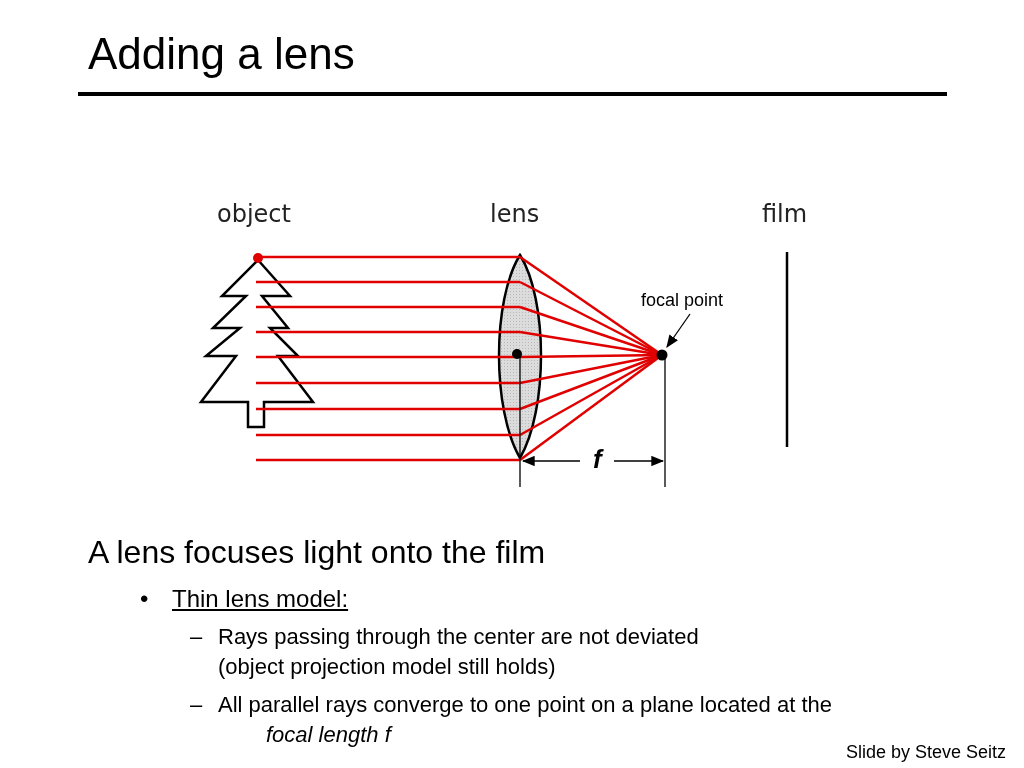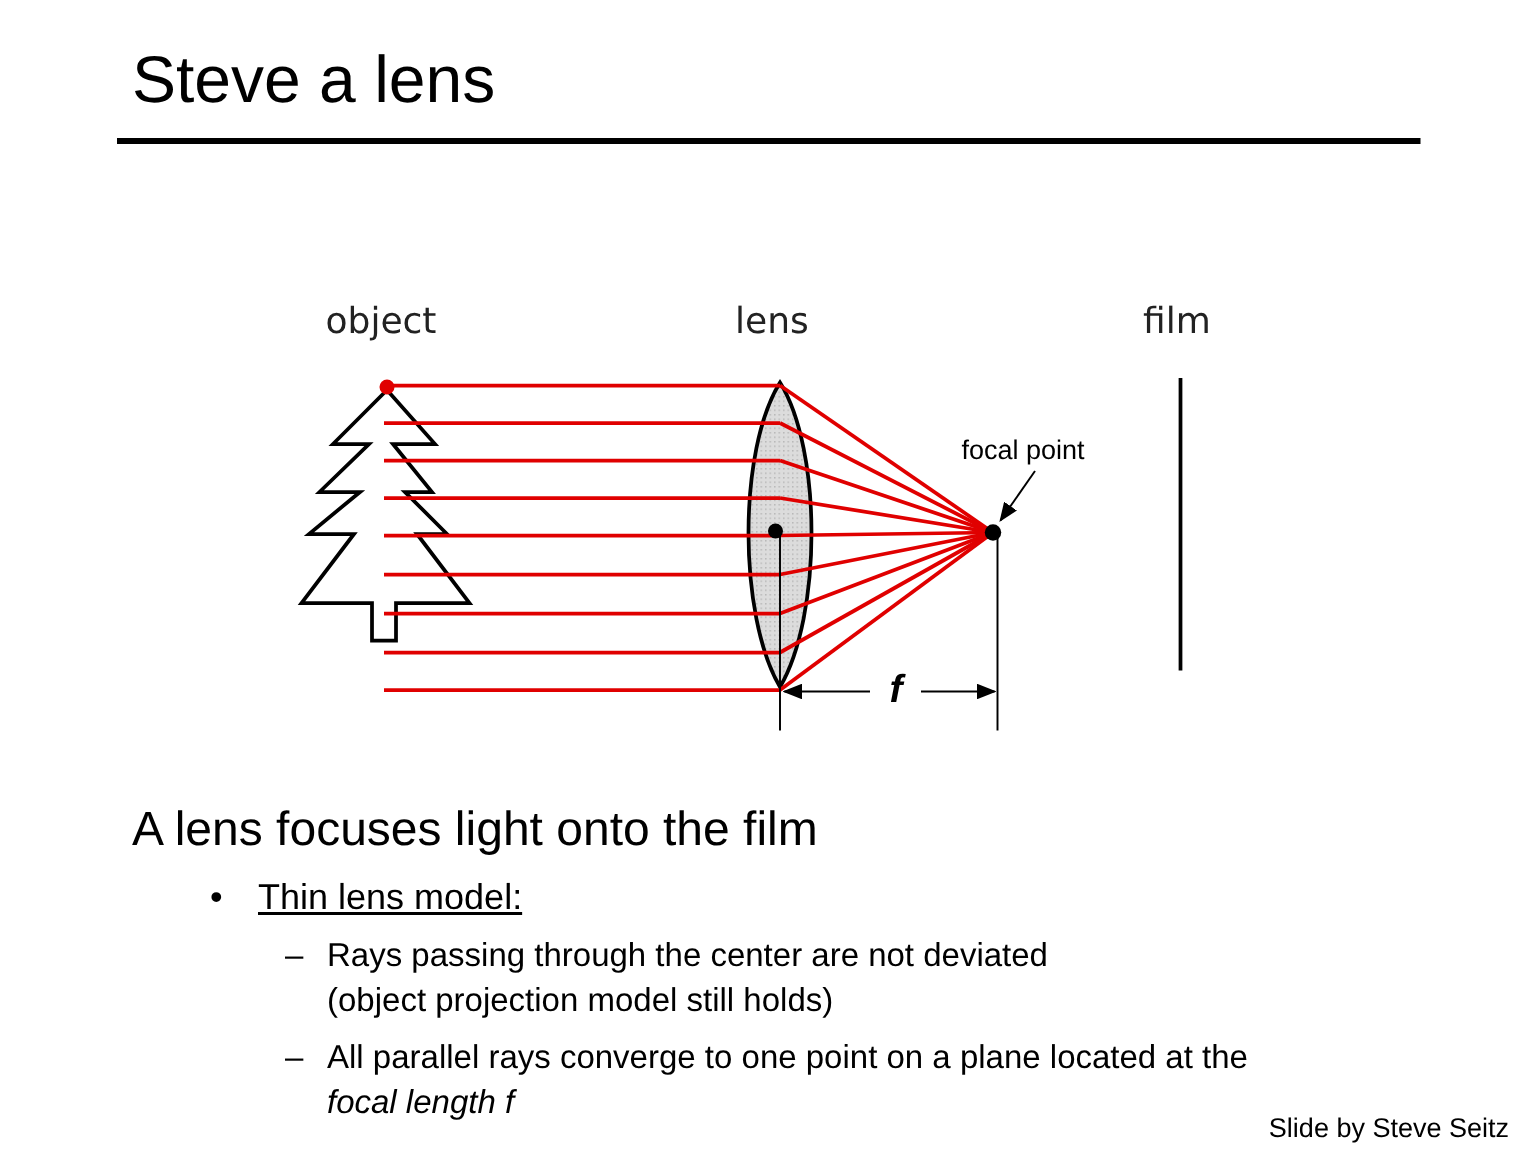--- a/index.html
+++ b/index.html
@@ -9,27 +9,27 @@
     svg.diagram { position:absolute; left:0; top:0; }
     .lbl { font-family:"DejaVu Sans", sans-serif; fill:#222; }
     .body-text { position:absolute; font-size:24px; line-height:30px; }
     .l1 { left:88px; top:534px; font-size:32px; line-height:36px;text-align:right; }
     .l2 { left:140px; top:584px; font-size:24px; }
     .l2 .bullet { position:absolute; left:0; }
     .l2 .txt { position:absolute; left:32px; white-space:nowrap;text-decoration:underline; }
     .l3 { left:190px; font-size:22px; line-height:30px; }
     .l3 .dash { position:absolute; left:0; }
     .l3 .txt { position:absolute; left:28px; white-space:nowrap; }
-    .italic { font-style:italic; }
+    .italic { font-style:italic;margin-left:48px; }
     .credit { position:absolute; right:18px; top:742px; font-size:18px; }
   </style>
 </head>
 <body>
 
-<div class="title">Steve a lens</div>
+<div class="title">Adding a lens</div>
 <div class="rule"></div>
 
 <svg class="diagram" width="1024" height="768" viewBox="0 0 1024 768" xmlns="http://www.w3.org/2000/svg">
   <defs>
     <pattern id="dots" width="3" height="3" patternUnits="userSpaceOnUse">
       <rect width="3" height="3" fill="#dcdcdc"></rect>
       <rect width="1" height="1" fill="#b8b8b8"></rect>
     </pattern>
     <marker id="arrowhead" markerWidth="10" markerHeight="8" refX="9" refY="4" orient="auto">
       <path d="M0,0 L10,4 L0,8 Z" fill="#000"></path>

